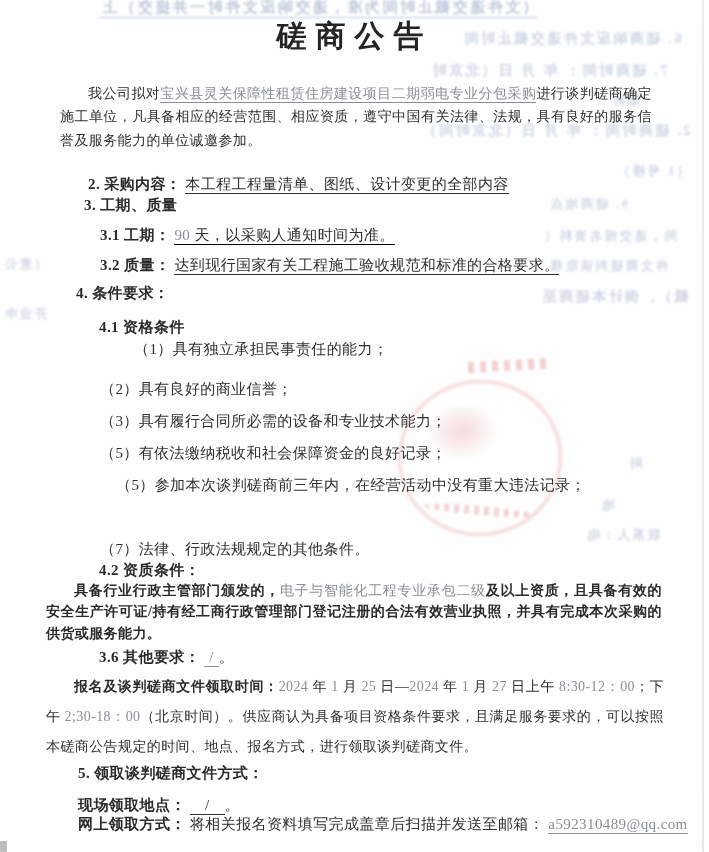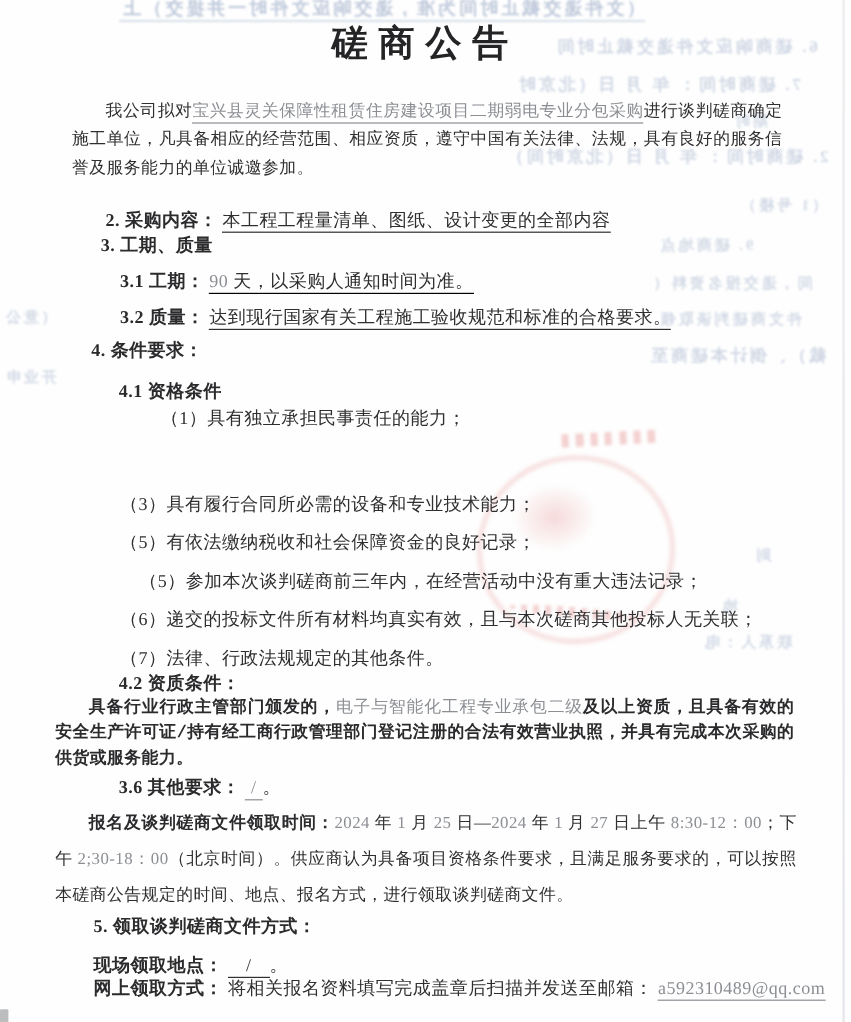--- a/index.html
+++ b/index.html
@@ -91,29 +91,29 @@
   <div class="abs t15" style="top:256px;left:100px;">
     <span class="b">3.2 质量：</span>
     <span class="ink u">达到现行国家有关工程施工验收规范和标准的合格要求。</span>
   </div>
 
   <div class="abs t15 b" style="top:284px;left:76px;">4. 条件要求：</div>
 
   <div class="abs t15 b" style="top:318px;left:99px;">4.1 资格条件</div>
 
   <div class="abs t15 ink" style="top:340px;left:100px;margin-left:34px;">（1）具有独立承担民事责任的能力；</div>
+  <div class="abs t15 ink" style="top:380px;left:100px;">（2）具有良好的商业信誉；</div>
   <div class="abs t15 ink" style="top:412px;left:100px;">（3）具有履行合同所必需的设备和专业技术能力；</div>
   <div class="abs t15 ink" style="top:444px;left:100px;">（5）有依法缴纳税收和社会保障资金的良好记录；</div>
   <div class="abs t15 ink" style="top:476px;left:100px;margin-left:16px;">（5）参加本次谈判磋商前三年内，在经营活动中没有重大违法记录；</div>
-  <div class="abs t15 ink" style="top:508px;left:100px;">（6）递交的投标文件所有材料均真实有效，且与本次磋商其他投标人无关联；</div>
   <div class="abs t15 ink" style="top:540px;left:100px;">（7）法律、行政法规规定的其他条件。</div>
 
   <div class="abs t15 b" style="top:561px;left:99px;">4.2 资质条件：</div>
 
-  <div class="wrap indent t155 b" style="top:580px;left:46px;width:616px;line-height:21.4px;font-family:Liberation Mono, monospace;">
+  <div class="wrap indent t155 b" style="top:580px;left:46px;width:616px;line-height:21.4px;">
     <span>具备行业行政主管部门颁发的，</span><span class="muted" style="font-weight:400;">电子与智能化工程专业承包二级</span><span>及以上资质，且具备有效的安全生产许可证/持有经工商行政管理部门登记注册的合法有效营业执照，并具有完成本次采购的供货或服务能力。</span>
   </div>
 
   <div class="abs t15" style="top:648px;left:99px;">
     <span class="b">3.6 其他要求：</span>
     <span class="muted slot43">/</span><span class="ink">。</span>
   </div>
 
   <div class="wrap indent t155 ink" style="top:672px;left:46px;width:618px;line-height:30px;">
     <span class="b">报名及谈判磋商文件领取时间：</span><span class="muted">2024</span><span> 年 </span><span class="muted">1</span><span> 月 </span><span class="muted">25</span><span> 日—</span><span class="muted">2024</span><span> 年 </span><span class="muted">1</span><span> 月 </span><span class="muted">27</span><span> 日上午 </span><span class="muted">8:30-12：00</span><span>；下午 </span><span class="muted">2;30-18：00</span><span>（北京时间）。供应商认为具备项目资格条件要求，且满足服务要求的，可以按照本磋商公告规定的时间、地点、报名方式，进行领取谈判磋商文件。</span>

